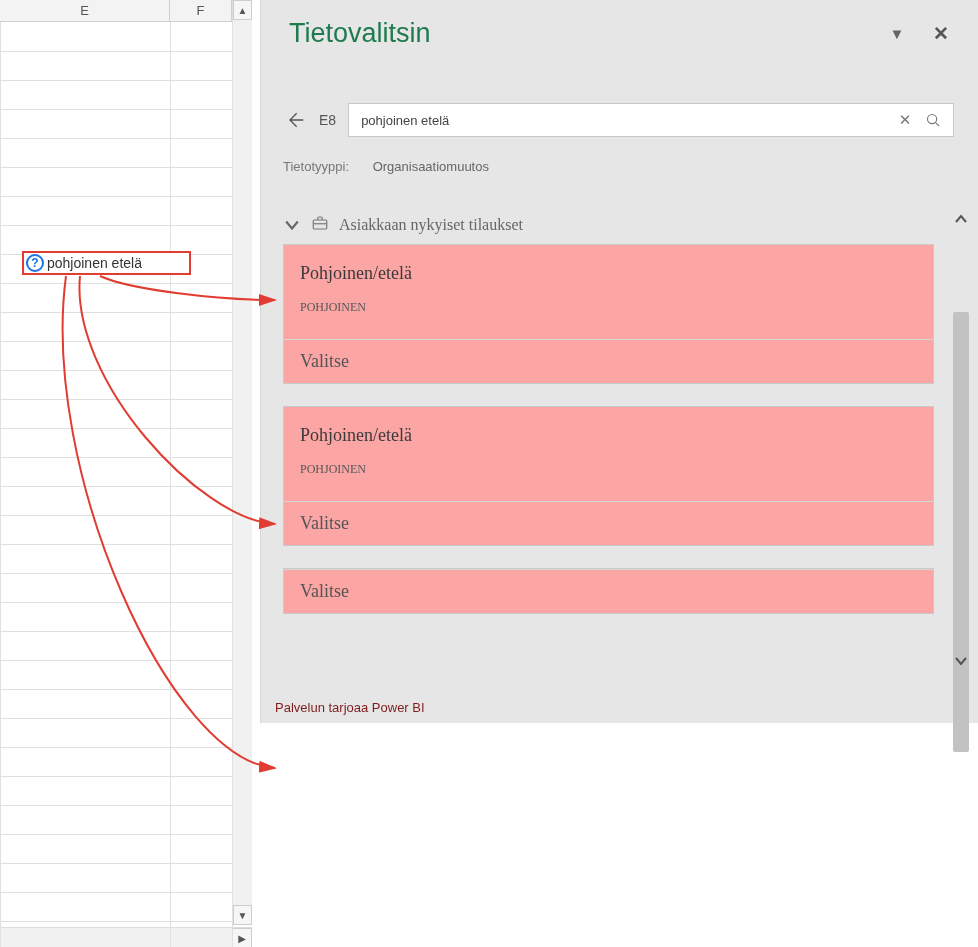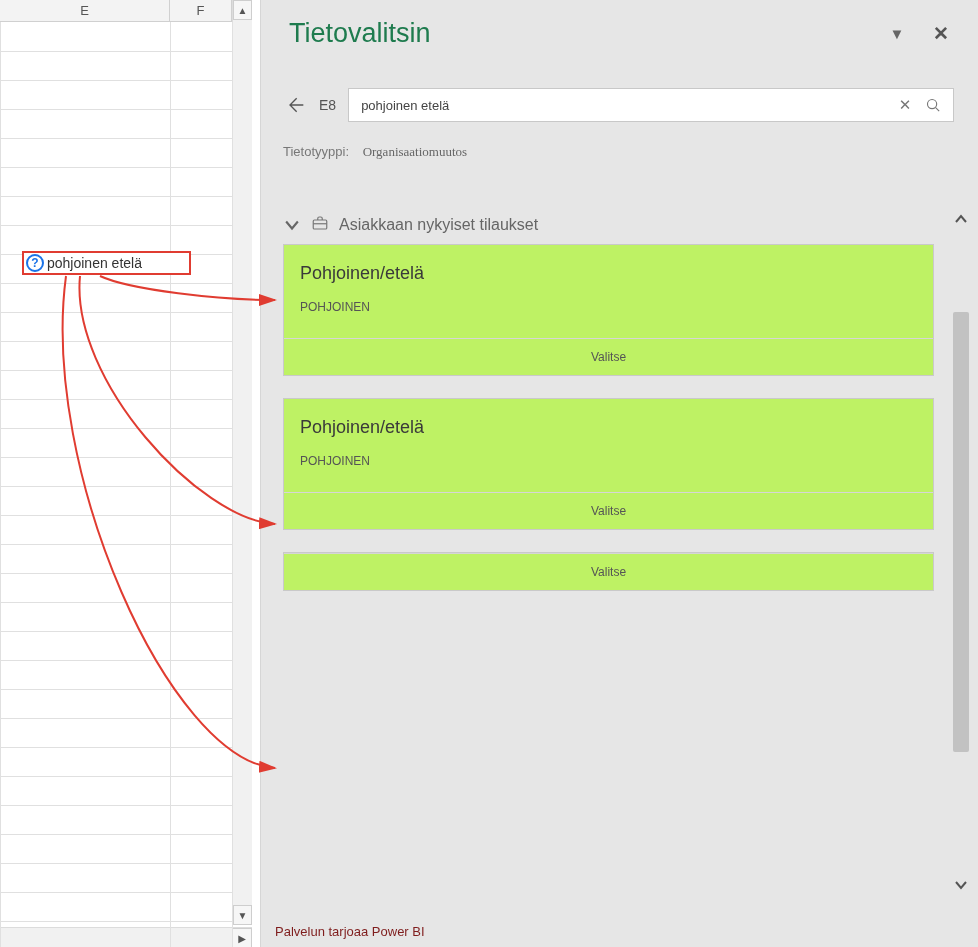--- a/index.html
+++ b/index.html
@@ -78,21 +78,21 @@
   .grid-hscroll .arrow{
     width:20px;height:20px;position:absolute;right:0;top:0;
     display:flex;align-items:center;justify-content:center;
     border:1px solid #cecece;background:#f6f6f6;font-size:10px;color:#555;
   }
 
   
   .pane{
     position:absolute;
     left:260px;top:0;
-    width:718px;height:947px;
+    width:718px;height:723px;
     background:#e6e6e6;
     border-left:1px solid #d6d6d6;
   }
   .pane-header{
     display:flex;align-items:center;
     padding:18px 24px 18px 28px;
   }
   .pane-title{
     font-size:27px;
     color:#1e7b4e;
@@ -102,21 +102,21 @@
   .pane-hbtn{
     width:26px;height:26px;display:flex;align-items:center;justify-content:center;
     color:#666;font-size:15px;cursor:pointer;margin-left:18px;
   }
   .pane-hbtn.close{font-size:19px;font-weight:bold;color:#555;}
 
   .search-row{
     display:flex;align-items:center;
     padding:0 24px 0 22px;
     gap:12px;
-    margin-top:21px;
+    margin-top:36px;
   }
   .back-arrow{
     width:24px;height:24px;display:flex;align-items:center;justify-content:center;
     color:#555;font-size:18px;cursor:pointer;
   }
   .cell-ref{font-size:14px;color:#555;}
   .search-box{
     flex:1;height:34px;background:#fff;border:1px solid #c8c8c8;
     display:flex;align-items:center;padding:0 6px 0 10px;
   }
@@ -125,58 +125,58 @@
   }
   .search-clear,.search-go{
     width:28px;height:28px;display:flex;align-items:center;justify-content:center;
     color:#777;font-size:15px;cursor:pointer;
   }
 
   .type-row{
     padding:22px 24px 6px 22px;
     font-size:13px;color:#777;
   }
-  .type-row .val{margin-left:10px;color:#666;font-family:Liberation Serif, serif;}
+  .type-row .val{margin-left:20px;color:#666;}
 
   
   .results-outer{
     position:absolute;
     left:22px;right:44px;top:206px;bottom:30px;
     overflow:hidden;
+    font-family:Liberation Serif, serif;
   }
   .results{
     position:relative;
   }
   .section{
     margin-bottom:22px;
   }
   .sec-hdr{
     display:flex;align-items:center;gap:10px;
     font-size:16px;color:#666;
     padding:8px 0;
   }
   .chev{
     width:18px;height:18px;display:flex;align-items:center;justify-content:center;
     font-size:13px;color:#666;
   }
   .brief svg{width:18px;height:18px;}
   .card{
-    background:#bef264;border:1px solid #c9c9c9;
+    background:#fca5a5;border:1px solid #c9c9c9;
   }
   .card-body{
     padding:18px 16px 24px 16px;
   }
   .card-title{font-size:18px;color:#3a3a3a;margin-bottom:16px;}
   .card-title.big{font-size:24px;}
   .card-sub{font-size:12px;color:#555;}
   .card-foot{
     border-top:1px solid #d6d6d6;
-    text-align:center;
-    font-size:12px;color:#555;
-    padding:11px 4px;
+    font-size:18px;color:#555;
+    padding:11px 16px;
     cursor:pointer;
   }
 
   
   .pane-scroll{
     position:absolute;right:6px;top:206px;bottom:48px;width:22px;
     background:#e6e6e6;
   }
   .pane-scroll .arrow{
     height:28px;display:flex;align-items:center;justify-content:center;

